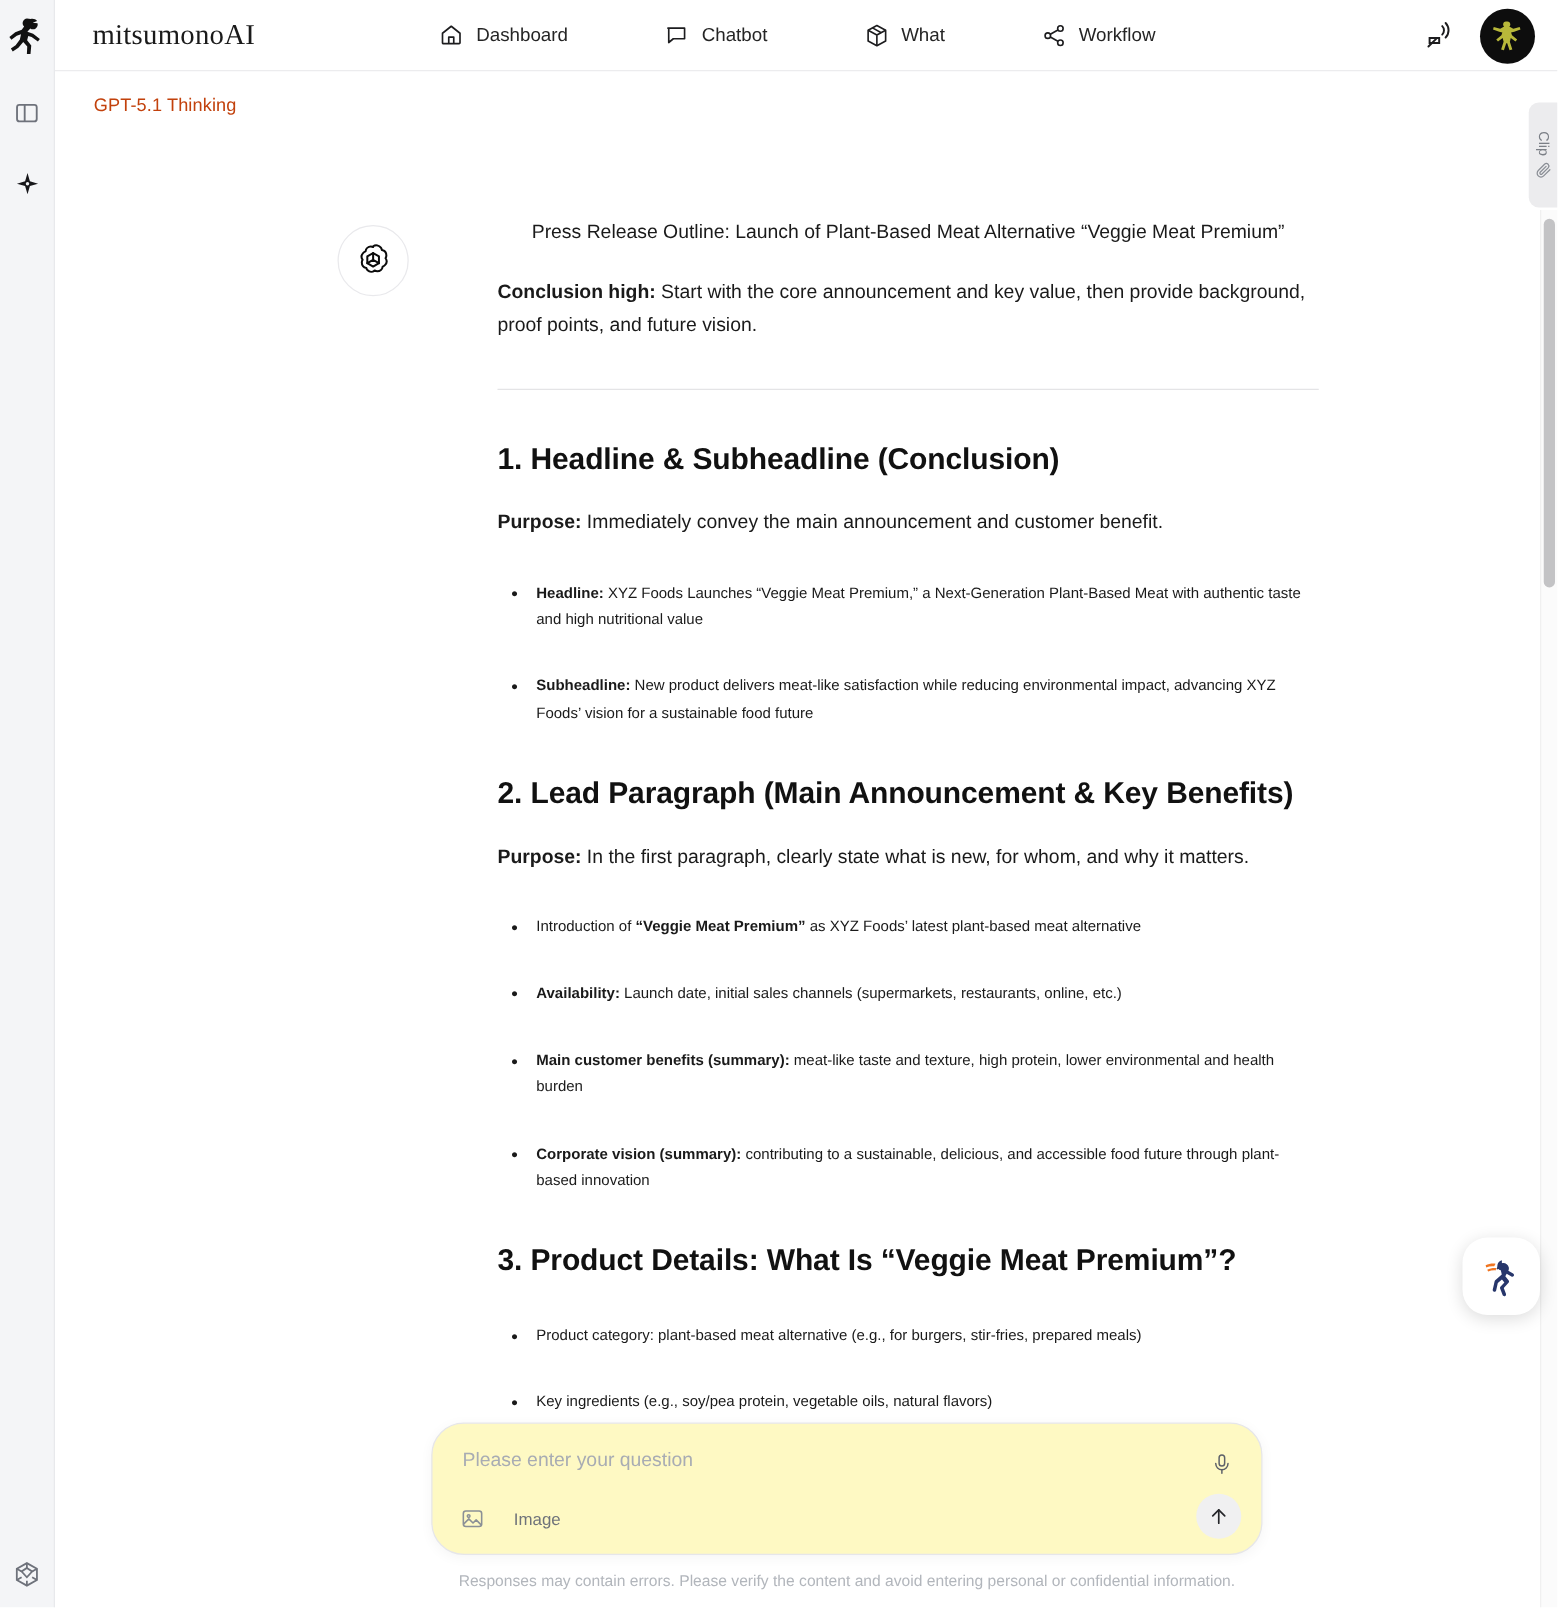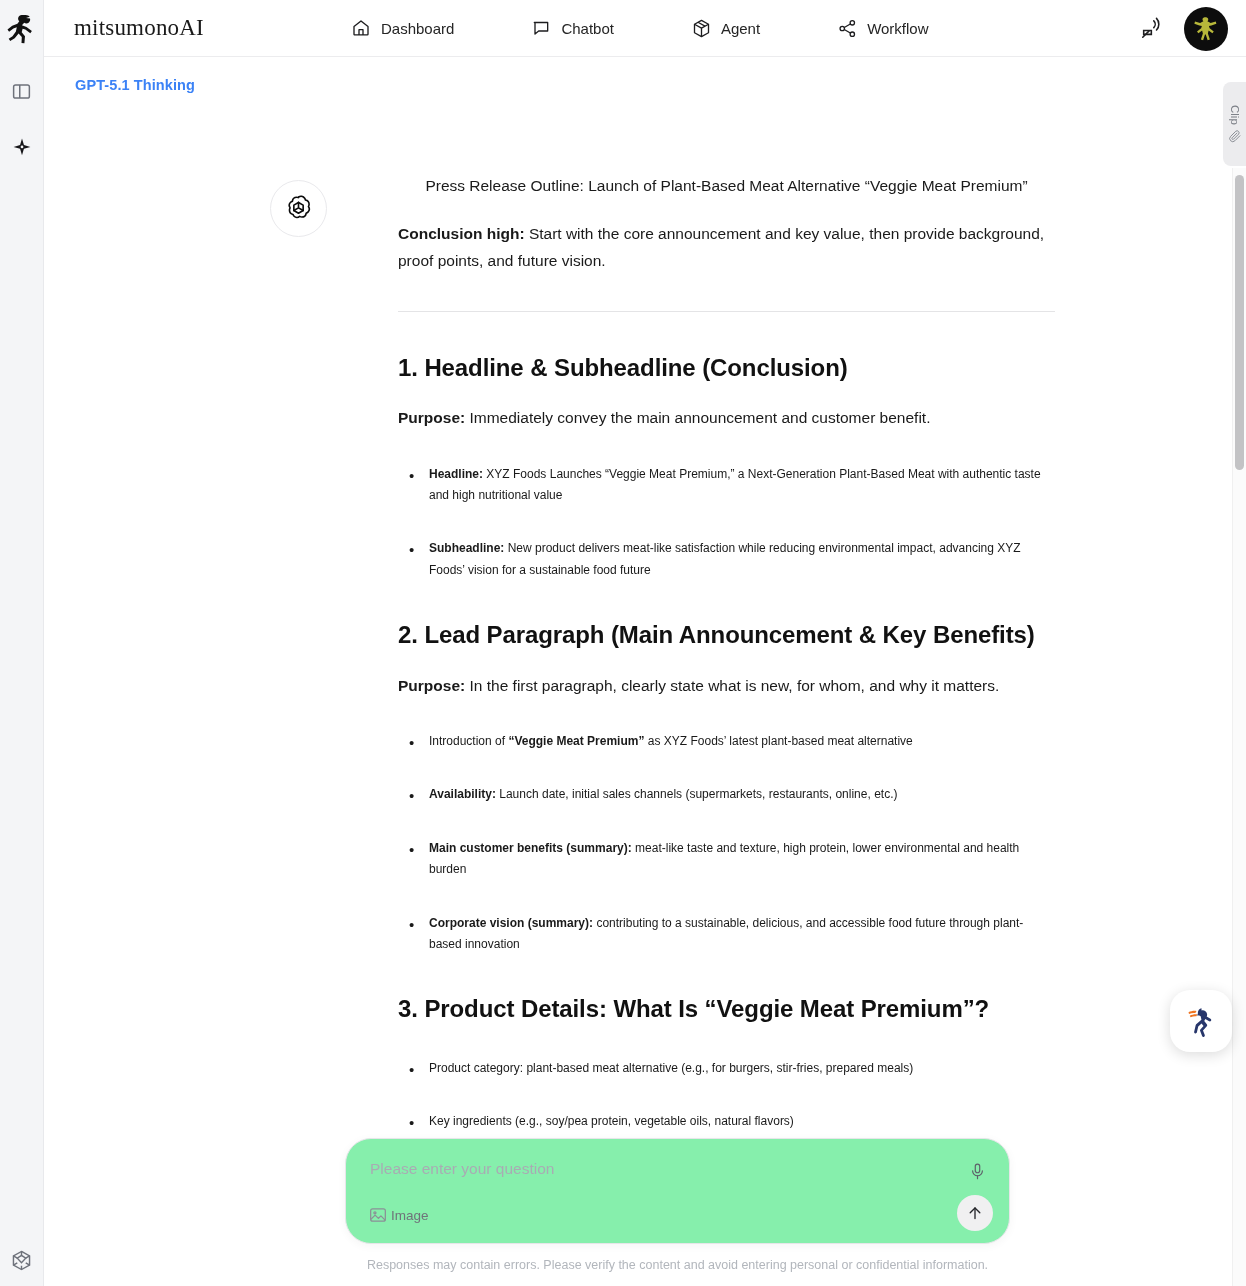--- a/index.html
+++ b/index.html
@@ -58,21 +58,21 @@
   }
   #avatar {
     width:44px; height:44px; border-radius:50%;
     background:#0d0d0d; overflow:hidden; cursor:pointer;
     display:flex; align-items:center; justify-content:center;
   }
 
   
   #model-label {
     position:absolute; left:75px; top:77px;
-    font-size:14.5px; color:#3b82f6; letter-spacing:.1px;font-weight:bold;
+    font-size:14.5px; color:#c2410c; letter-spacing:.1px;
   }
 
   
   #chat-scroll {
     position:absolute; left:44px; top:57px; width:1185px; height:1229px;
     overflow:hidden;
   }
   #message-block { position:absolute; left:226px; top:55px; width:760px; }
 
   #ai-avatar {
@@ -108,39 +108,39 @@
     font-size:15px; color:#1a1a1a;
   }
   .purpose { font-size:15.5px; line-height:1.78; margin:0 0 14px 0; }
 
   
   #composer-wrap {
     position:absolute; left:345px; top:1138px; width:665px;
   }
   #composer {
     width:665px; height:106px;
-    background:#86efac; border:1px solid #e6e6e9; border-radius:26px;
+    background:#fef9c3; border:1px solid #e6e6e9; border-radius:26px;
     box-shadow:0 2px 10px rgba(0,0,0,.045);
     position:relative;
   }
   #composer-input {
     position:absolute; left:22px; top:20px; width:560px;
     border:none; outline:none; background:transparent;
     font-family:"Liberation Sans", sans-serif;
     font-size:15.5px; color:#2b2b2b;
   }
   #composer-input::placeholder { color:#a8acb3; }
   #mic-btn {
     position:absolute; right:20px; top:20px;
     width:24px; height:24px; cursor:pointer;
     display:flex; align-items:center; justify-content:center;
   }
   #image-btn {
     position:absolute; left:22px; bottom:18px;
-    display:flex; align-items:center; gap:3px; cursor:pointer;
+    display:flex; align-items:center; gap:23px; cursor:pointer;
     color:#6f737a; font-size:13.5px;
   }
   #send-btn {
     position:absolute; right:16px; bottom:12px;
     width:36px; height:36px; border-radius:50%;
     background:#f0f0f1; border:none; cursor:pointer;
     display:flex; align-items:center; justify-content:center;
   }
   #disclaimer {
     position:absolute; left:345px; top:1258px; width:665px;
@@ -245,21 +245,21 @@
       </div>
 
       <div class="nav-item">
         <span class="nav-ico">
           <svg width="21" height="21" viewBox="0 0 24 24" fill="none" stroke="#1d1d1f" stroke-width="1.5" stroke-linejoin="round">
             <path d="M12 2.8l8 4.3v9.8L12 21.2 4 16.9V7.1z"></path>
             <path d="M4 7.1l8 4.4 8-4.4M12 11.5v9.7"></path>
             <path d="M8 4.9l8 4.4"></path>
           </svg>
         </span>
-        <span>Agent</span>
+        <span>What</span>
       </div>
 
       <div class="nav-item">
         <span class="nav-ico">
           <svg width="21" height="21" viewBox="0 0 24 24" fill="none" stroke="#1d1d1f" stroke-width="1.5">
             <circle cx="17.5" cy="5.5" r="2.5"></circle>
             <circle cx="6" cy="12" r="2.5"></circle>
             <circle cx="17.5" cy="18.5" r="2.5"></circle>
             <path d="M8.3 10.8l6.9-4M8.3 13.2l6.9 4"></path>
           </svg>

